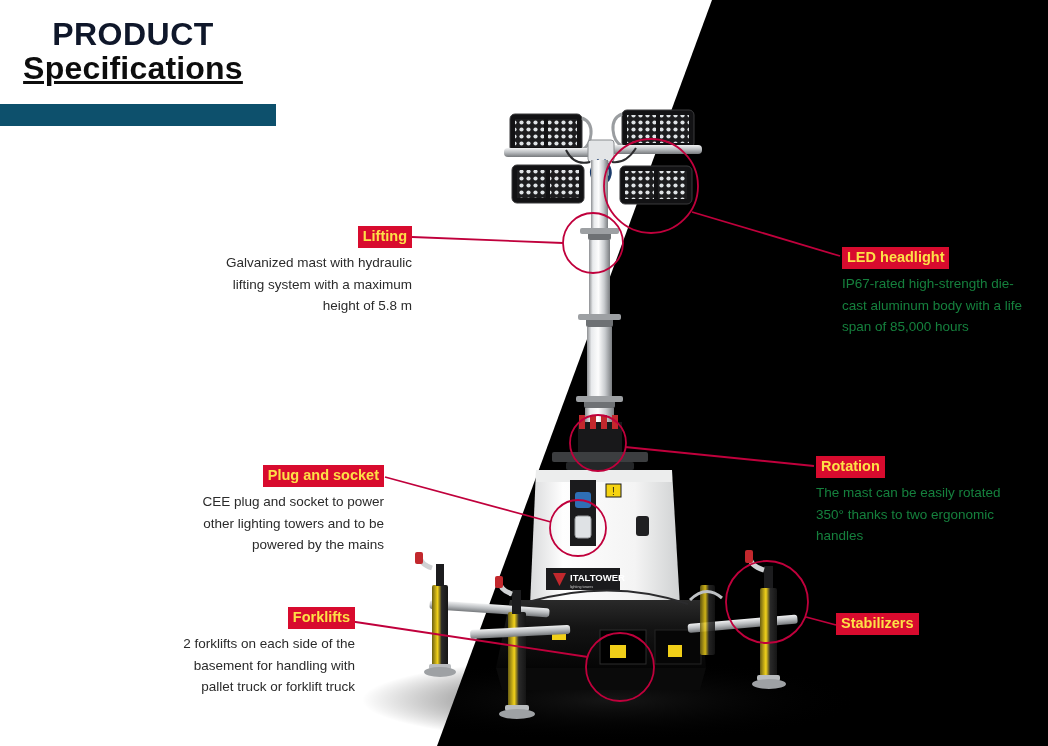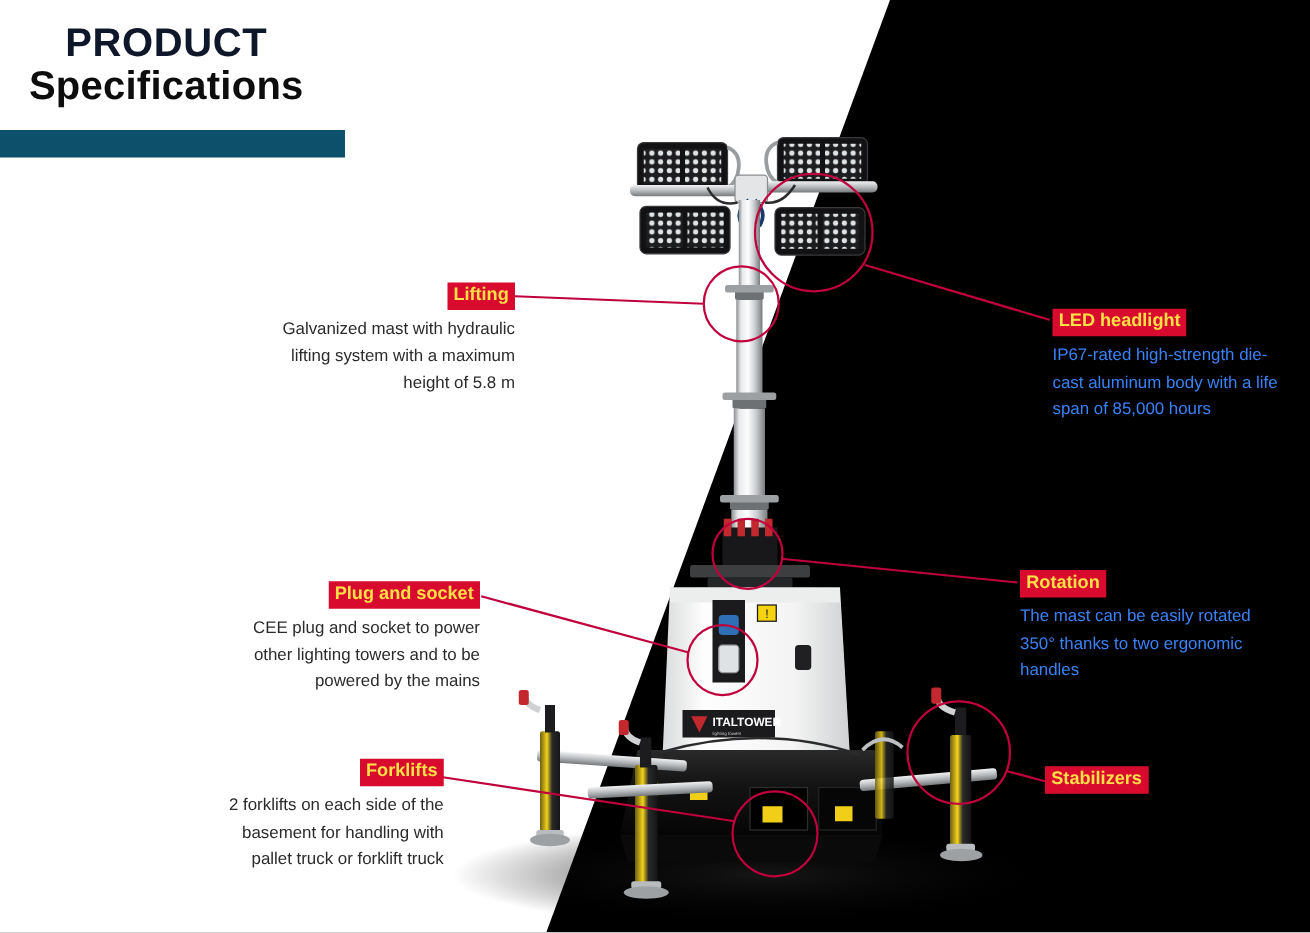--- a/index.html
+++ b/index.html
@@ -43,20 +43,21 @@
     line-height: 1.05;
     margin: 0;
   }
   .title-line2 {
     font-size: 32px;
     font-weight: bold;
     letter-spacing: 0.2px;
     color: #0d0d0d;
     line-height: 1.05;
     margin: 0;
+    text-decoration: underline;
   }
   #title-rule {
     position: absolute;
     left: 0;
     top: 104px;
     width: 276px;
     height: 22px;
     background: #0d506c;
   }
 
@@ -91,21 +92,21 @@
   .callout.left {
     text-align: right;
   }
   .callout.left .desc {
     color: #2b2b2b;
   }
   .callout.right {
     text-align: left;
   }
   .callout.right .desc {
-    color: #3b82f6;
+    color: #15803d;
   }
 
   #callout-lifting     { left: 204px; top: 226px; width: 208px; }
   #callout-plug        { left: 176px; top: 465px; width: 208px; }
   #callout-forklifts   { left: 168px; top: 607px; width: 187px; text-align: right; }
   #callout-led         { left: 842px; top: 247px; width: 196px; }
   #callout-rotation    { left: 816px; top: 456px; width: 210px; }
   #callout-stabilizers { left: 836px; top: 613px; width: 200px; }
 
   

